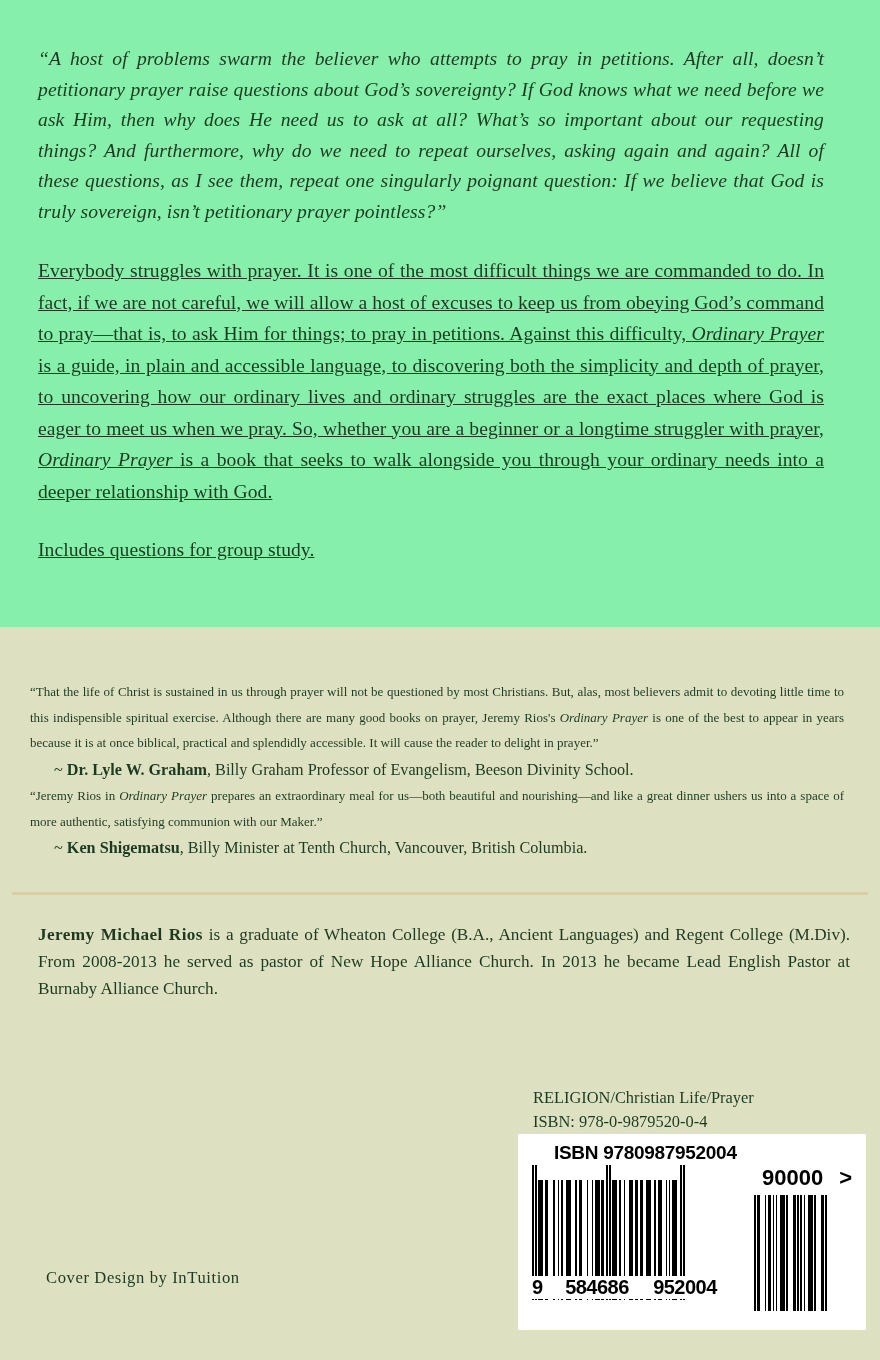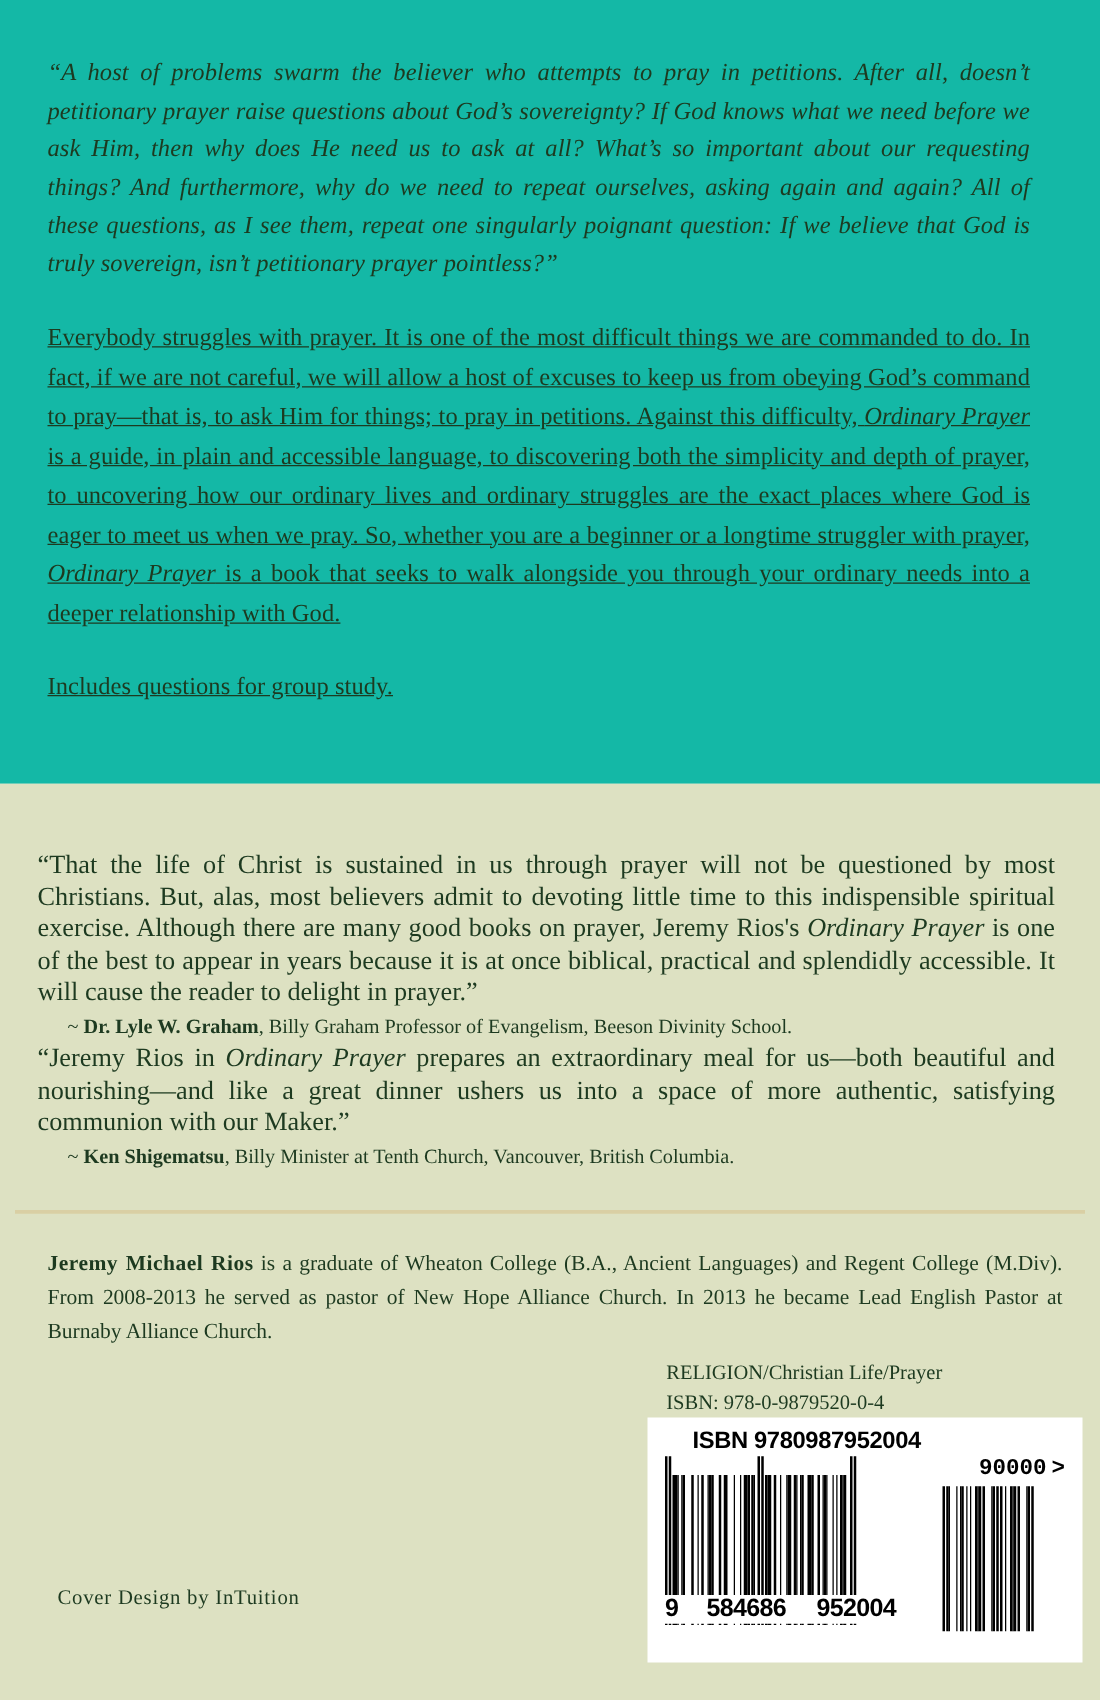--- a/index.html
+++ b/index.html
@@ -17,21 +17,21 @@
   .cover {
     width: 880px;
     height: 1360px;
     position: relative;
     display: flex;
     flex-direction: column;
   }
 
   
   .panel-blurb {
-    background: #14b8a6;
+    background: #86efac;
     padding: 44px 48px 0 38px;
     height: 627px;
   }
 
   .pull-quote {
     font-style: italic;
     font-size: 19.6px;
     line-height: 30.5px;
     text-align: justify;
     padding-right: 8px;
@@ -58,21 +58,21 @@
     flex: 1;
     padding: 0;
     position: relative;
   }
 
   .endorsements {
     padding: 52px 30px 0 30px;
   }
 
   .endorse {
-    font-size: 21px;
+    font-size: 13px;
     line-height: 25.5px;
     text-align: justify;
     padding-right: 6px;
   }
 
   .attribution {
     font-size: 16.2px;
     line-height: 25.5px;
     padding-left: 24px;
     margin-top: 2px;
@@ -150,26 +150,25 @@
     letter-spacing: -0.5px;
     margin-top: -24px;
     position: relative;
     background: #fff;
     display: flex;
   }
 
   .bc-digits span { display: inline-block; }
 
   .bc-addon-num {
-    font-size: 18px;
+    font-size: 22px;
     font-weight: bold;
     letter-spacing: 0px;
-    margin-left: 4px;
+    margin-left: 16px;
     margin-bottom: 2px;
-    font-family: Liberation Mono, monospace;
   }
 
   
   .cover-credit {
     position: absolute;
     left: 46px;
     top: 1268px;
     font-size: 16.6px;
     letter-spacing: 0.6px;
   }

